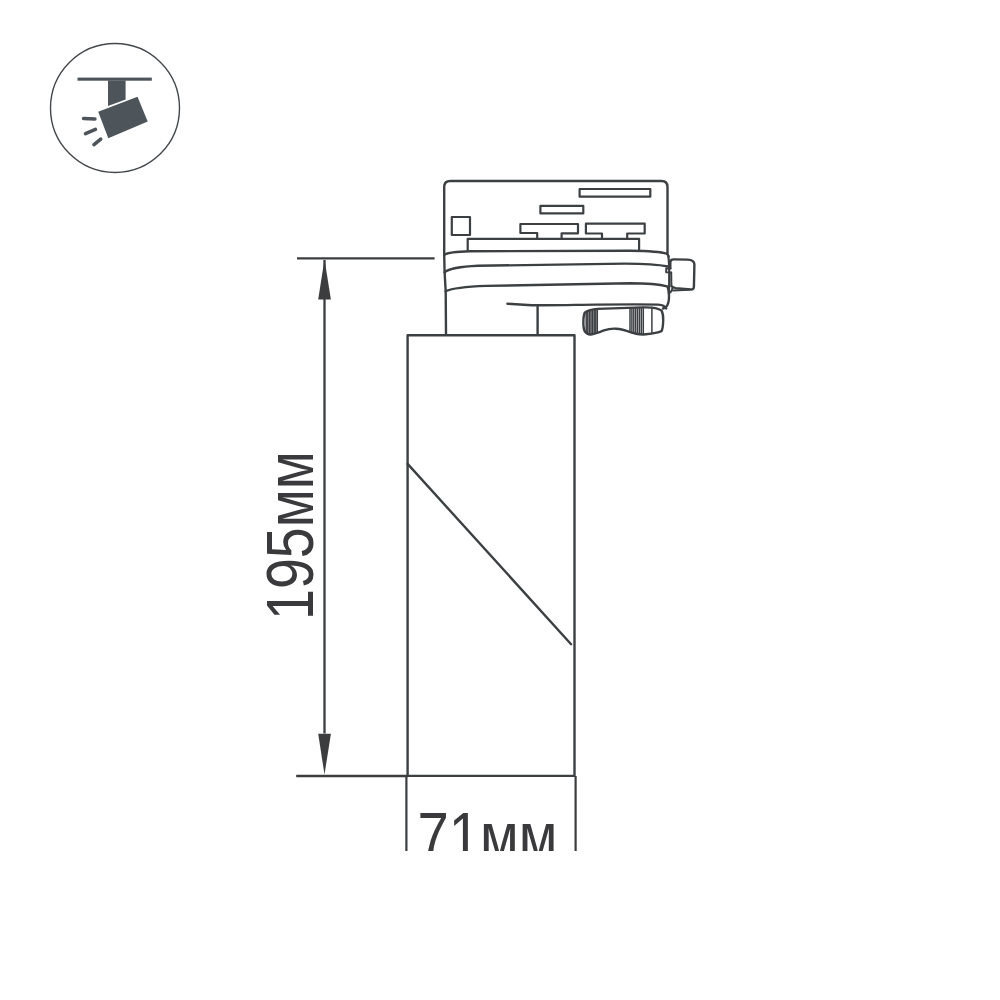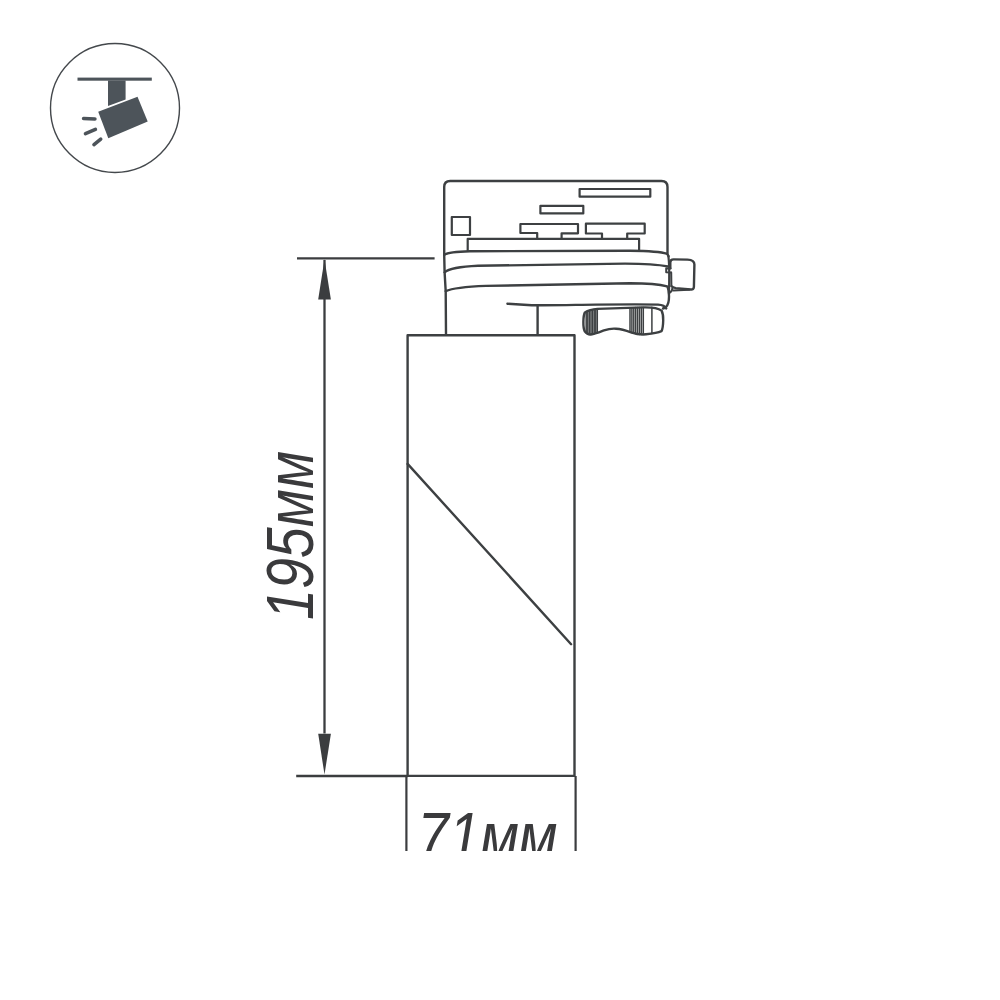--- a/index.html
+++ b/index.html
@@ -1,16 +1,16 @@
 <!DOCTYPE html>
 <html><head>
 <meta charset="utf-8">
 <style>
   html,body{margin:0;padding:0;background:#ffffff;}
-  .page{width:1000px;height:851px;position:relative;font-family:"Liberation Sans", sans-serif;font-style:italic;}
+  .page{width:1000px;height:851px;position:relative;font-family:"Liberation Sans", sans-serif;}
 </style>
 </head>
 <body>
 <div class="page">
 <svg width="1000" height="1000" viewBox="0 0 1000 1000">
 
   <g>
     <circle cx="115" cy="108" r="64.5" fill="none" stroke="#44484c" stroke-width="1.4"></circle>
     <g fill="#4d545a" stroke="none">
       <rect x="77.5" y="77.6" width="74.3" height="3.1"></rect>

